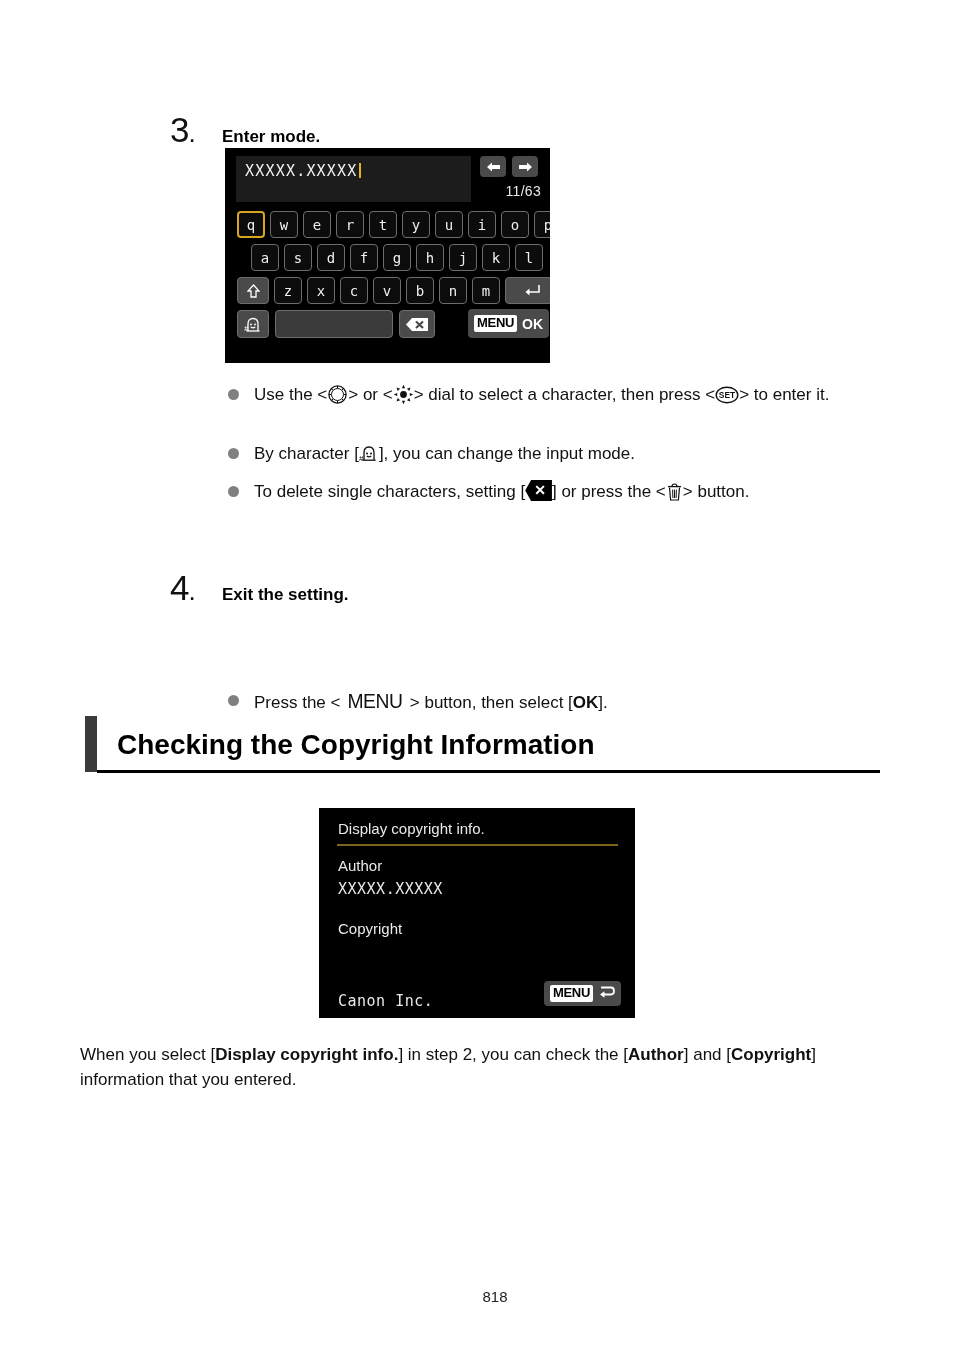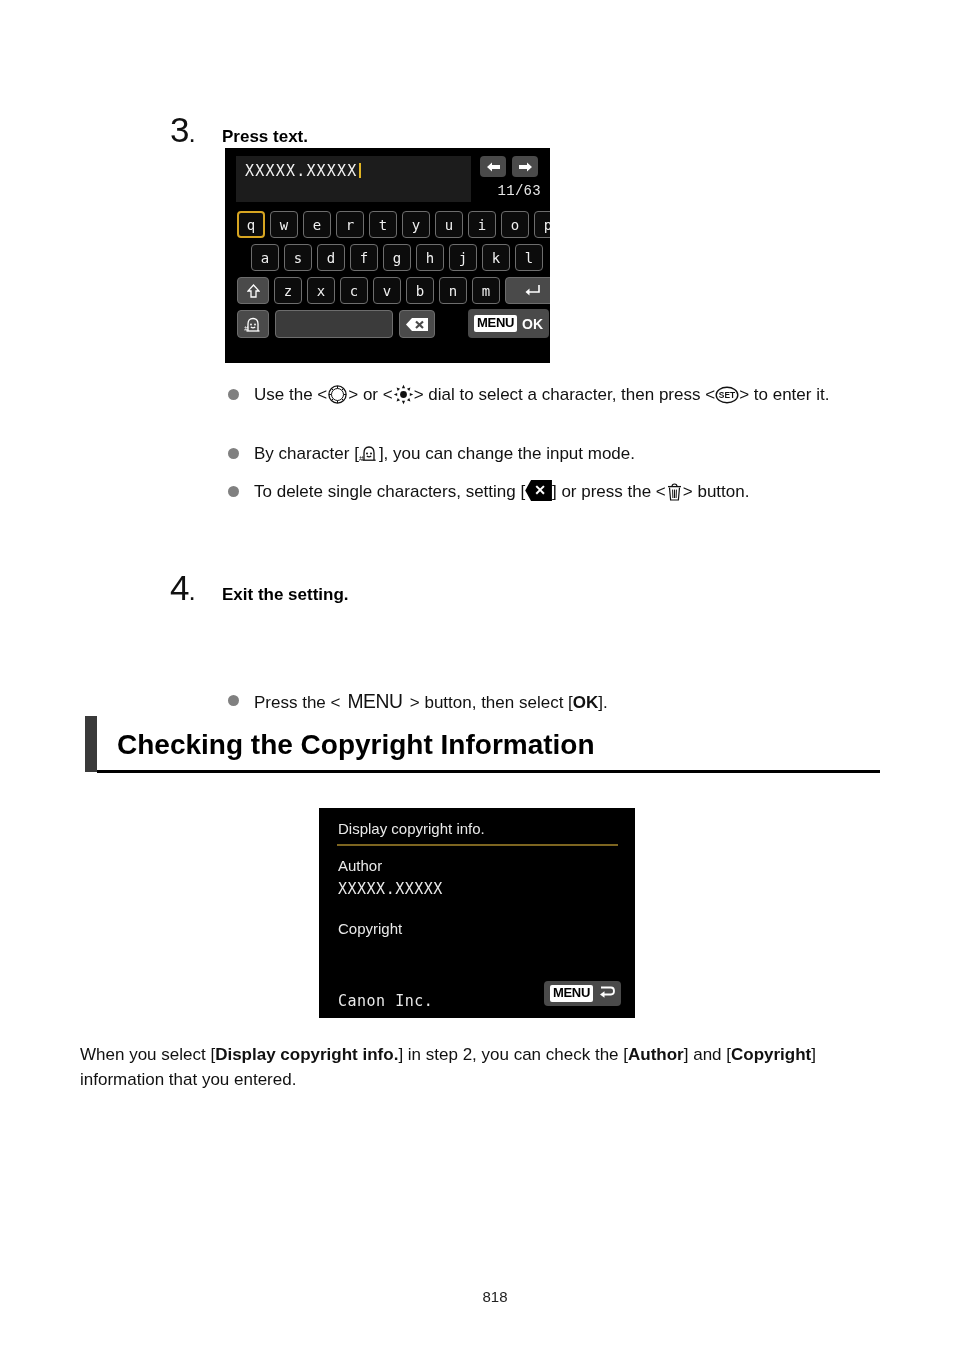--- a/index.html
+++ b/index.html
@@ -170,21 +170,21 @@
     align-items: center;
     justify-content: center;
   }
   #kb-arrow-left { left: 255px; }
   #kb-arrow-right { left: 287px; }
   #kb-counter {
     position: absolute;
     right: 9px;
     top: 35px;
     color: #e8e8e8;
-    font-family: Liberation Mono, monospace;
+    font-family: Liberation Sans, sans-serif;
     font-size: 14px;
     letter-spacing: 0.3px;
     text-align: right;
   }
 
   .kb-row {
     position: absolute;
     display: flex;
   }
   .key {
@@ -331,21 +331,21 @@
     padding-left: 36px;
   }
 </style>
 </head>
 <body>
 
 <div class="step-row" id="step-3" style="left:170px; top:112px;">
   <div class="step-num">
     <span>3</span><span class="dot">.</span>
   </div>
-  <div class="step-title">Press text.</div>
+  <div class="step-title">Enter mode.</div>
 </div>
 
 <div id="keyboard-screen">
 
   <div id="kb-textfield">
     <div class="tv"><span>XXXXX.XXXXX</span><span class="caret"></span></div>
   </div>
 
   <div class="kb-arrow" id="kb-arrow-left">
     <svg width="15" height="12" viewBox="0 0 15 12" aria-hidden="true">

